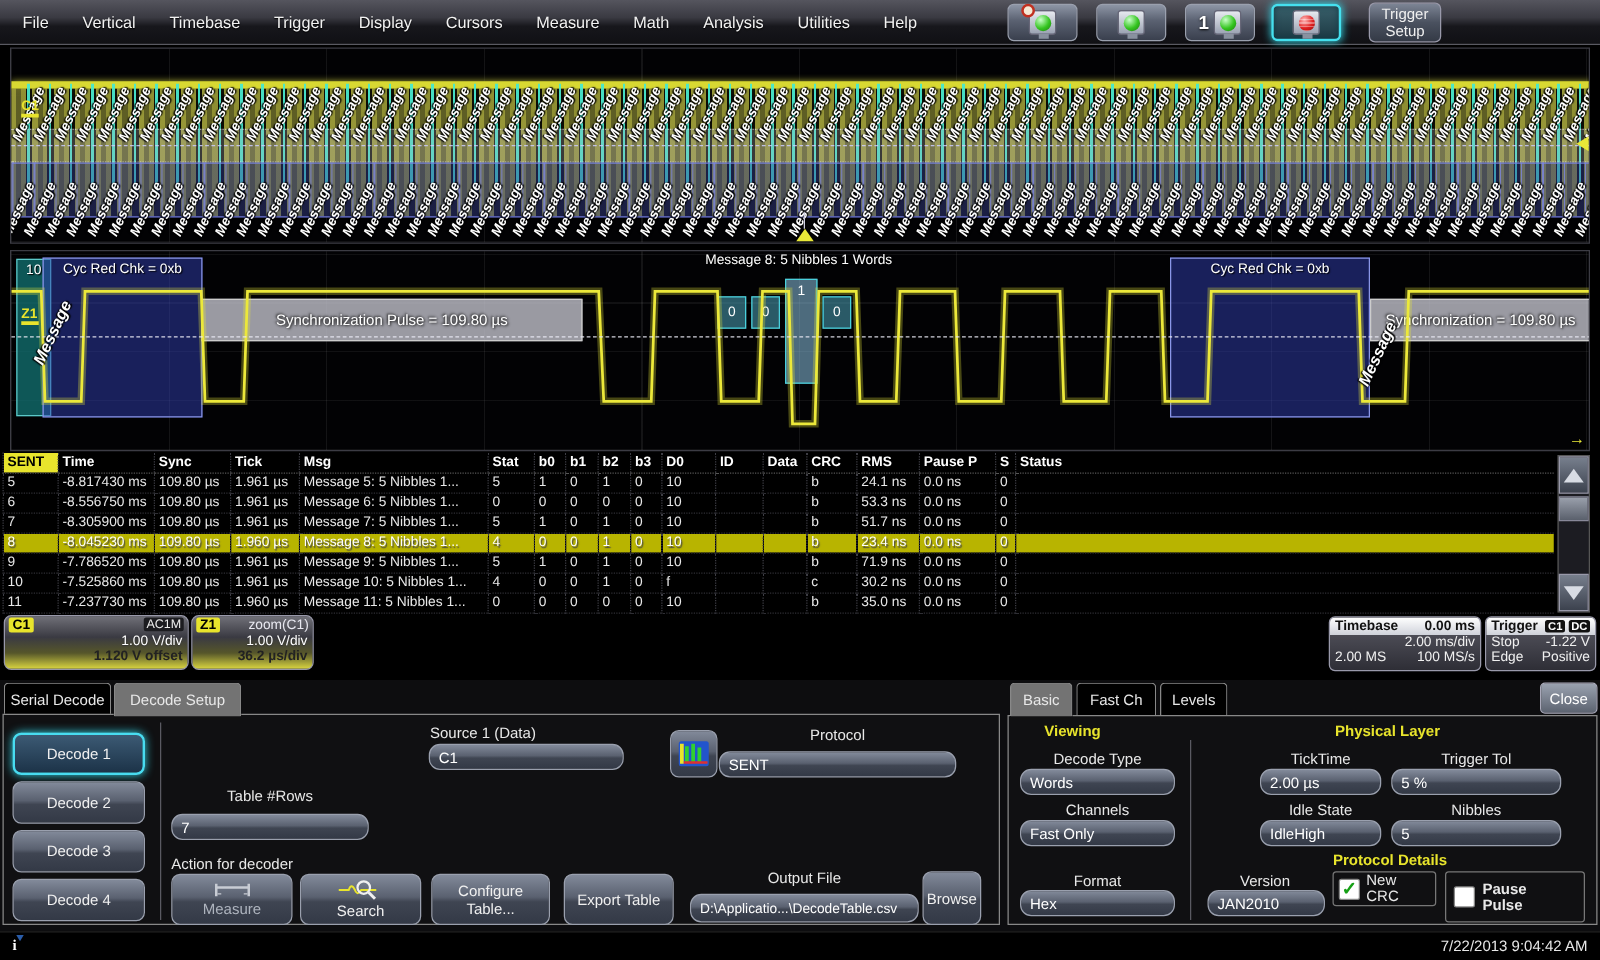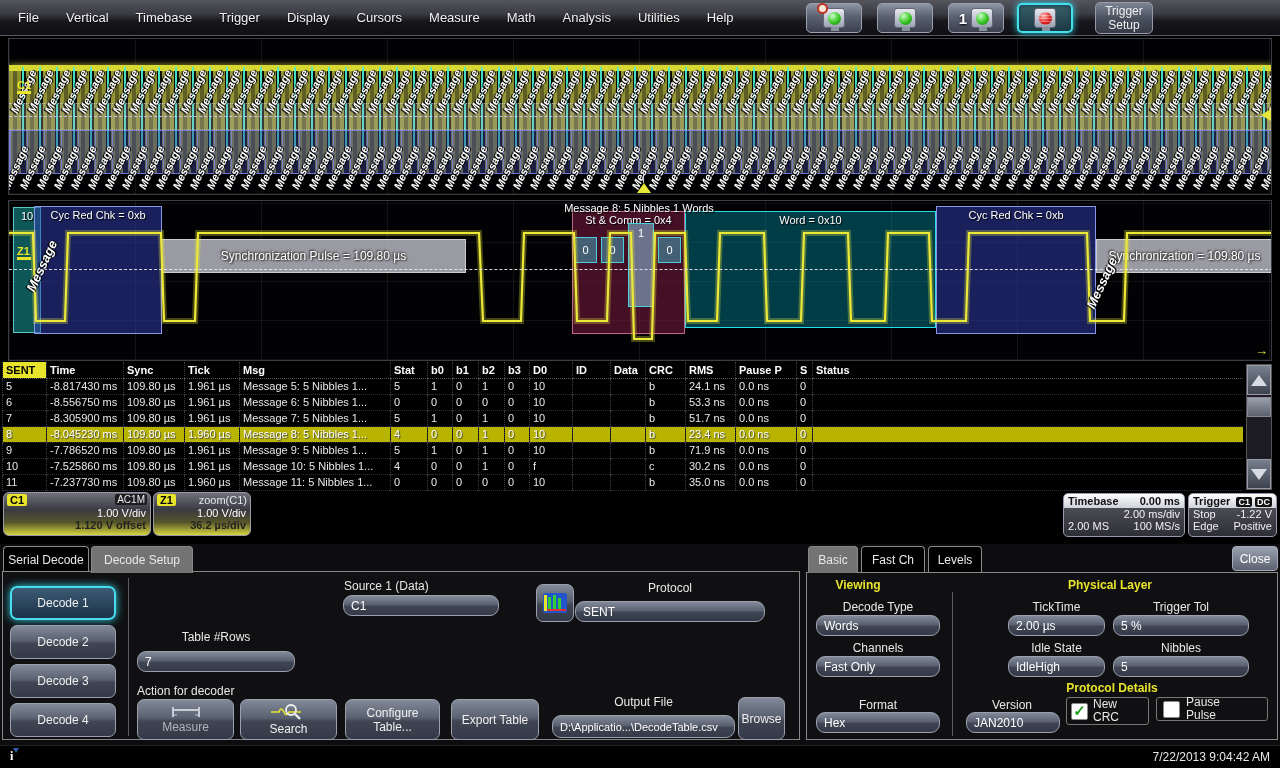--- a/index.html
+++ b/index.html
@@ -373,30 +373,24 @@
 
     <div class="zbox box-teal" style="left:4px;top:6px;width:28px;height:126px;">
       <span class="cap">10</span>
     </div>
     <div class="zbox box-blue" style="left:25px;top:5px;width:128px;height:128px;">
       <span class="cap">Cyc Red Chk = 0xb</span>
     </div>
     <div class="gray-band" style="left:152px;top:38px;width:305px;height:34px;">
       <span>Synchronization Pulse = 109.80 µs</span>
     </div>
-    <div class="zbox box-maroon" style="left:563px;top:10px;width:113px;height:123px;">
-      <span class="cap">St &amp; Comm = 0x4</span>
-    </div>
     <div class="nib" style="left:565px;top:36px;width:23px;height:26px;line-height:24px;">0</div>
     <div class="nib" style="left:592px;top:36px;width:23px;height:26px;line-height:24px;">0</div>
     <div class="nib" style="left:619px;top:22px;width:26px;height:84px;line-height:18px;background:rgba(140,195,225,.55);">1</div>
     <div class="nib" style="left:649px;top:36px;width:23px;height:26px;line-height:24px;">0</div>
-    <div class="zbox box-word" style="left:676px;top:10px;width:251px;height:117px;">
-      <span class="cap">Word = 0x10</span>
-    </div>
     <div class="zbox box-blue" style="left:927px;top:5px;width:160px;height:128px;">
       <span class="cap">Cyc Red Chk = 0xb</span>
     </div>
     <div class="gray-band" style="left:1087px;top:38px;width:177px;height:34px;">
       <span>Synchronization = 109.80 µs</span>
     </div>
 
     <svg class="abs" style="left:0;top:0;" width="1264" height="161" viewBox="0 0 1264 161">
       <path d="M0,32 H24 L27,120 H56 L59,32 H152 L155,120 H186 L189,32 H470 L474,120 H512 L515,32 H565 L568,120 H598 L601,32 H622 L625,138 H643 L646,32 H676 L679,120 H708 L711,32 H755 L758,120 H792 L795,32 H839 L842,120 H876 L879,32 H920 L923,120 H957 L960,32 H1078 L1081,120 H1115 L1118,32 H1264" fill="none" stroke="rgba(232,232,56,0.30)" stroke-width="6"></path>
       <path d="M0,32 H24 L27,120 H56 L59,32 H152 L155,120 H186 L189,32 H470 L474,120 H512 L515,32 H565 L568,120 H598 L601,32 H622 L625,138 H643 L646,32 H676 L679,120 H708 L711,32 H755 L758,120 H792 L795,32 H839 L842,120 H876 L879,32 H920 L923,120 H957 L960,32 H1078 L1081,120 H1115 L1118,32 H1264" fill="none" stroke="#ece83a" stroke-width="2.2"></path>
@@ -752,21 +746,21 @@
   <div class="abs field" style="left:1113px;top:656px;width:136px;height:21px;">5</div>
 
   <div class="abs ylabel" style="left:956px;top:681px;width:312px;">Protocol Details</div>
   <div class="abs dlabel" style="left:962px;top:698px;width:100px;">Version</div>
   <div class="abs field" style="left:966px;top:712px;width:94px;height:21px;">JAN2010</div>
 
   <div class="abs groupbox" style="left:1066px;top:697px;width:83px;height:28px;display:flex;align-items:center;gap:5px;padding:0 4px;">
     <span class="checkbox checked"></span>
     <span class="dlabel" style="text-align:left;white-space:normal;line-height:13px;width:38px;">New CRC</span>
   </div>
-  <div class="abs groupbox" style="left:1156px;top:697px;width:112px;height:24px;display:flex;align-items:center;gap:6px;padding:0 6px;">
+  <div class="abs groupbox" style="left:1156px;top:697px;width:112px;height:41px;display:flex;align-items:center;gap:6px;padding:0 6px;font-weight:bold;">
     <span class="checkbox"></span>
     <span class="dlabel" style="text-align:left;white-space:normal;line-height:13px;width:46px;">Pause Pulse</span>
   </div>
 
   <div class="abs statusbar">
     <span class="abs info-icon" style="left:10px;top:3px;"></span>
     <span class="datetime">7/22/2013 9:04:42 AM</span>
   </div>
 
 </div>

